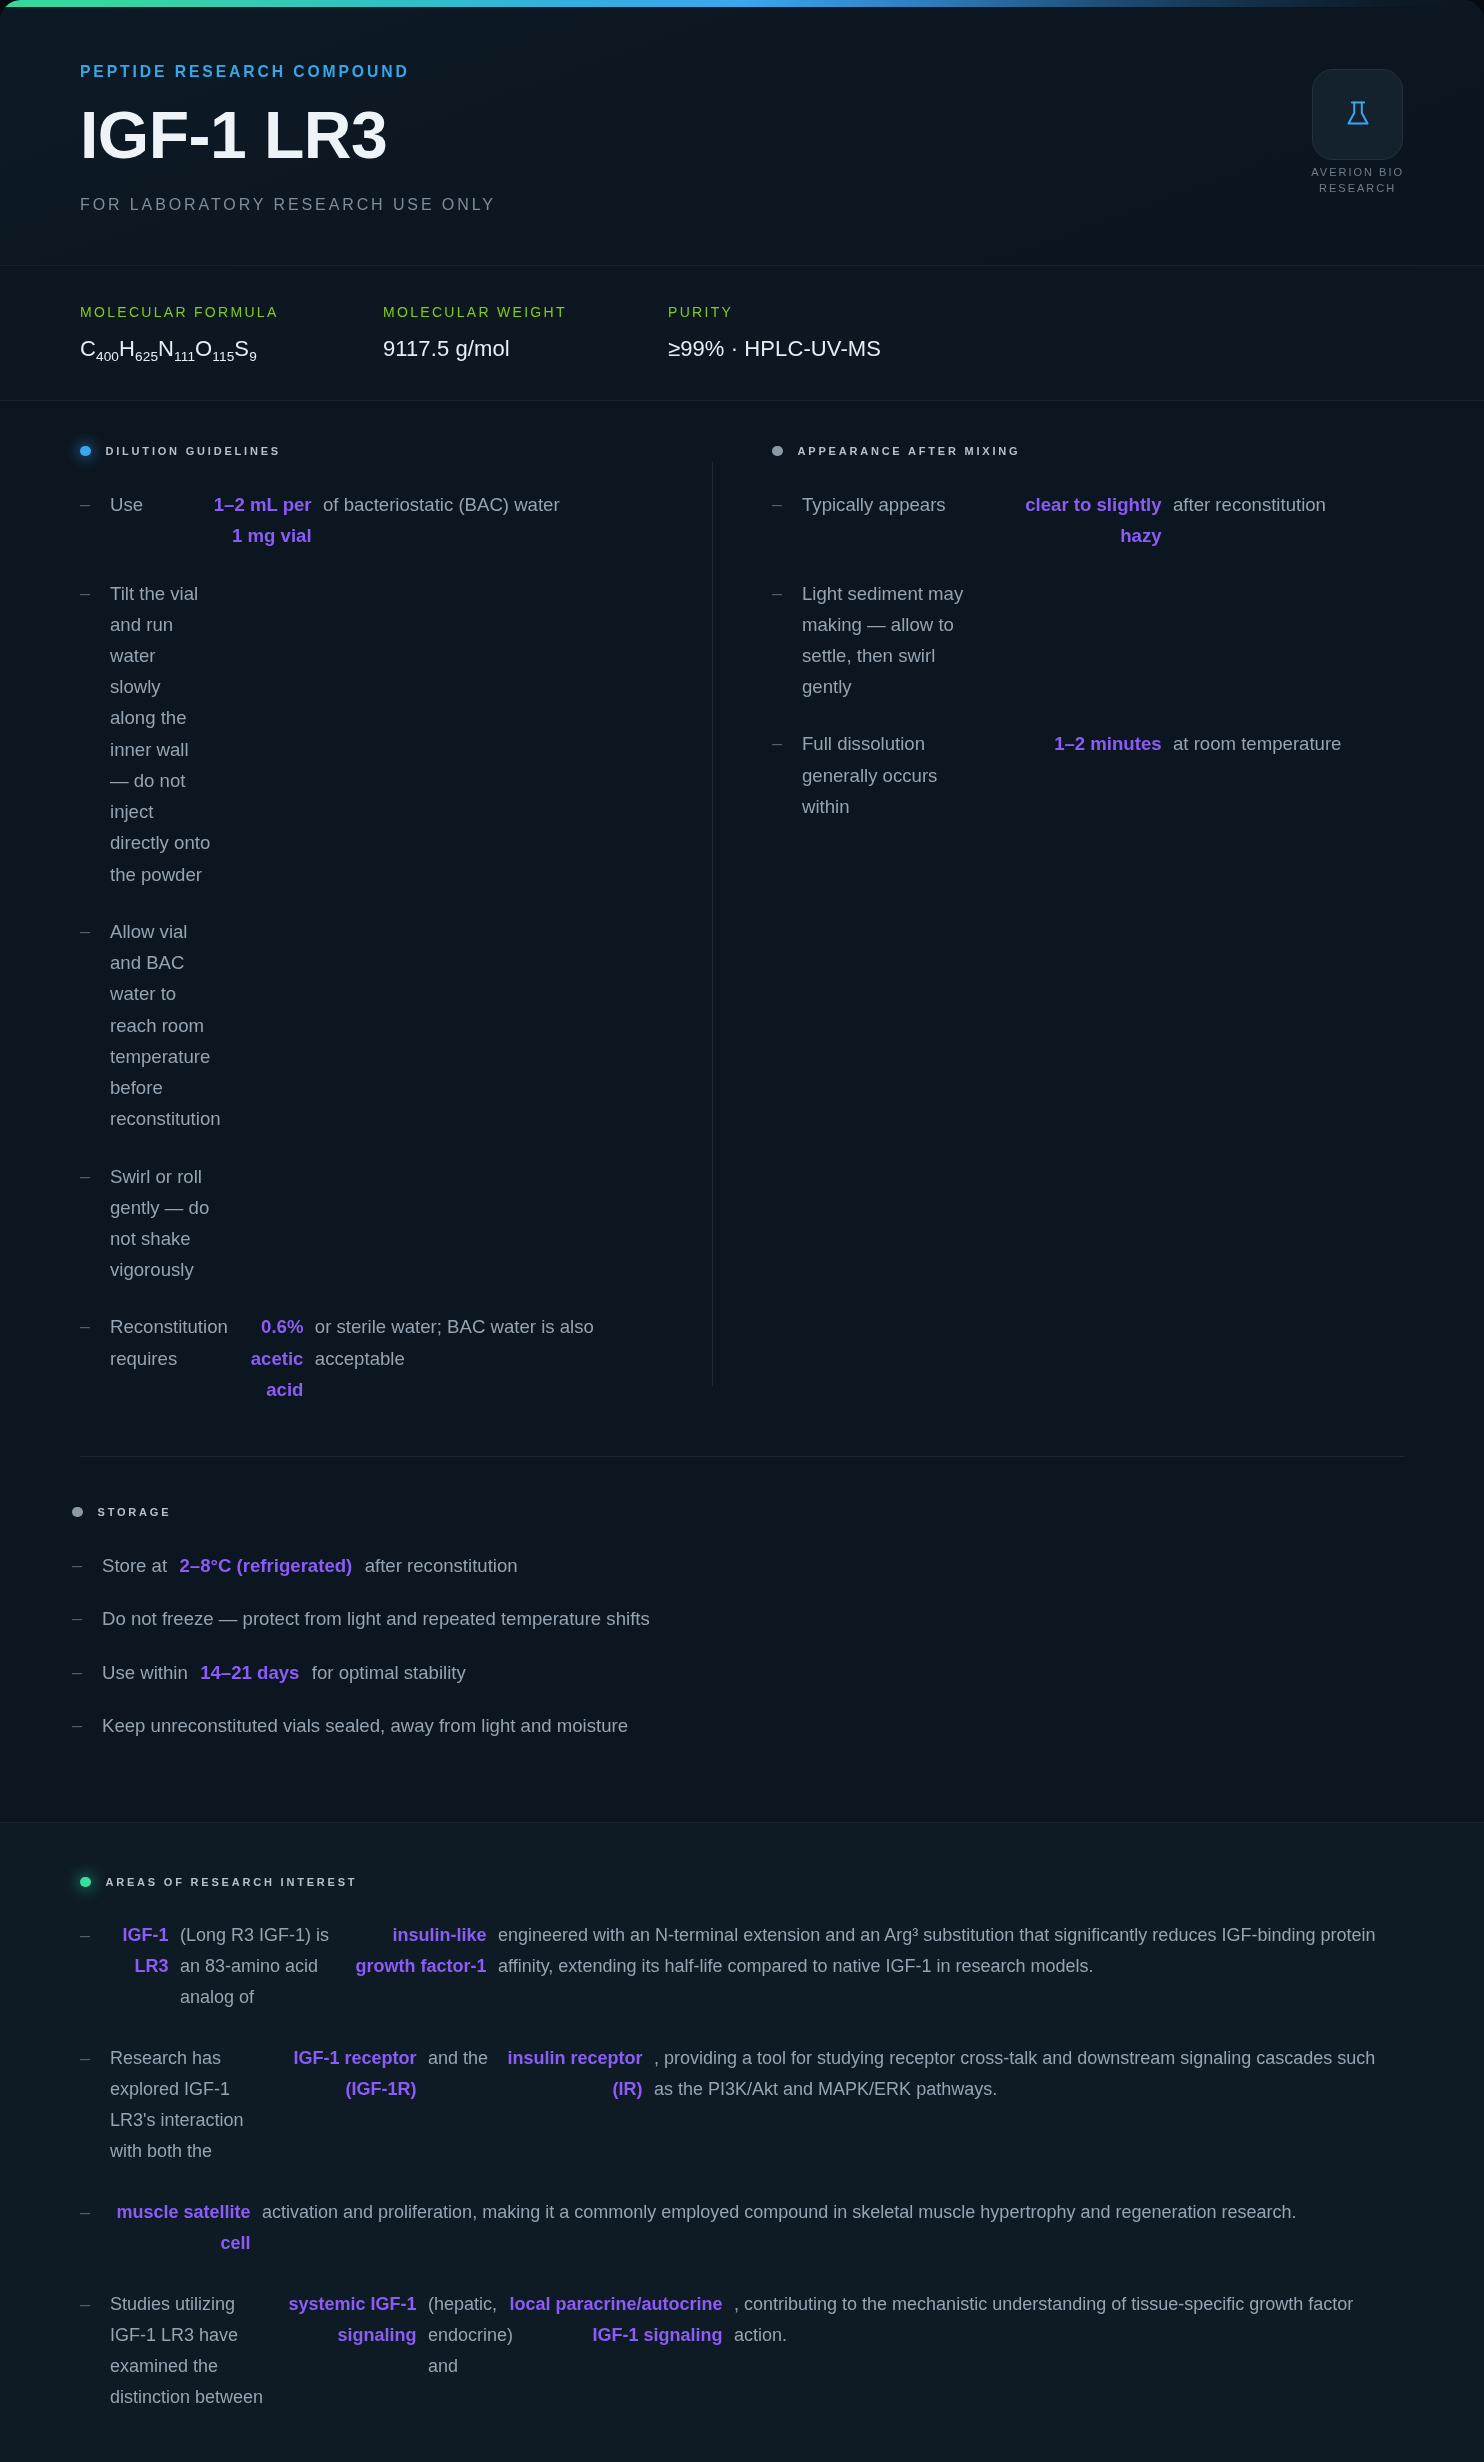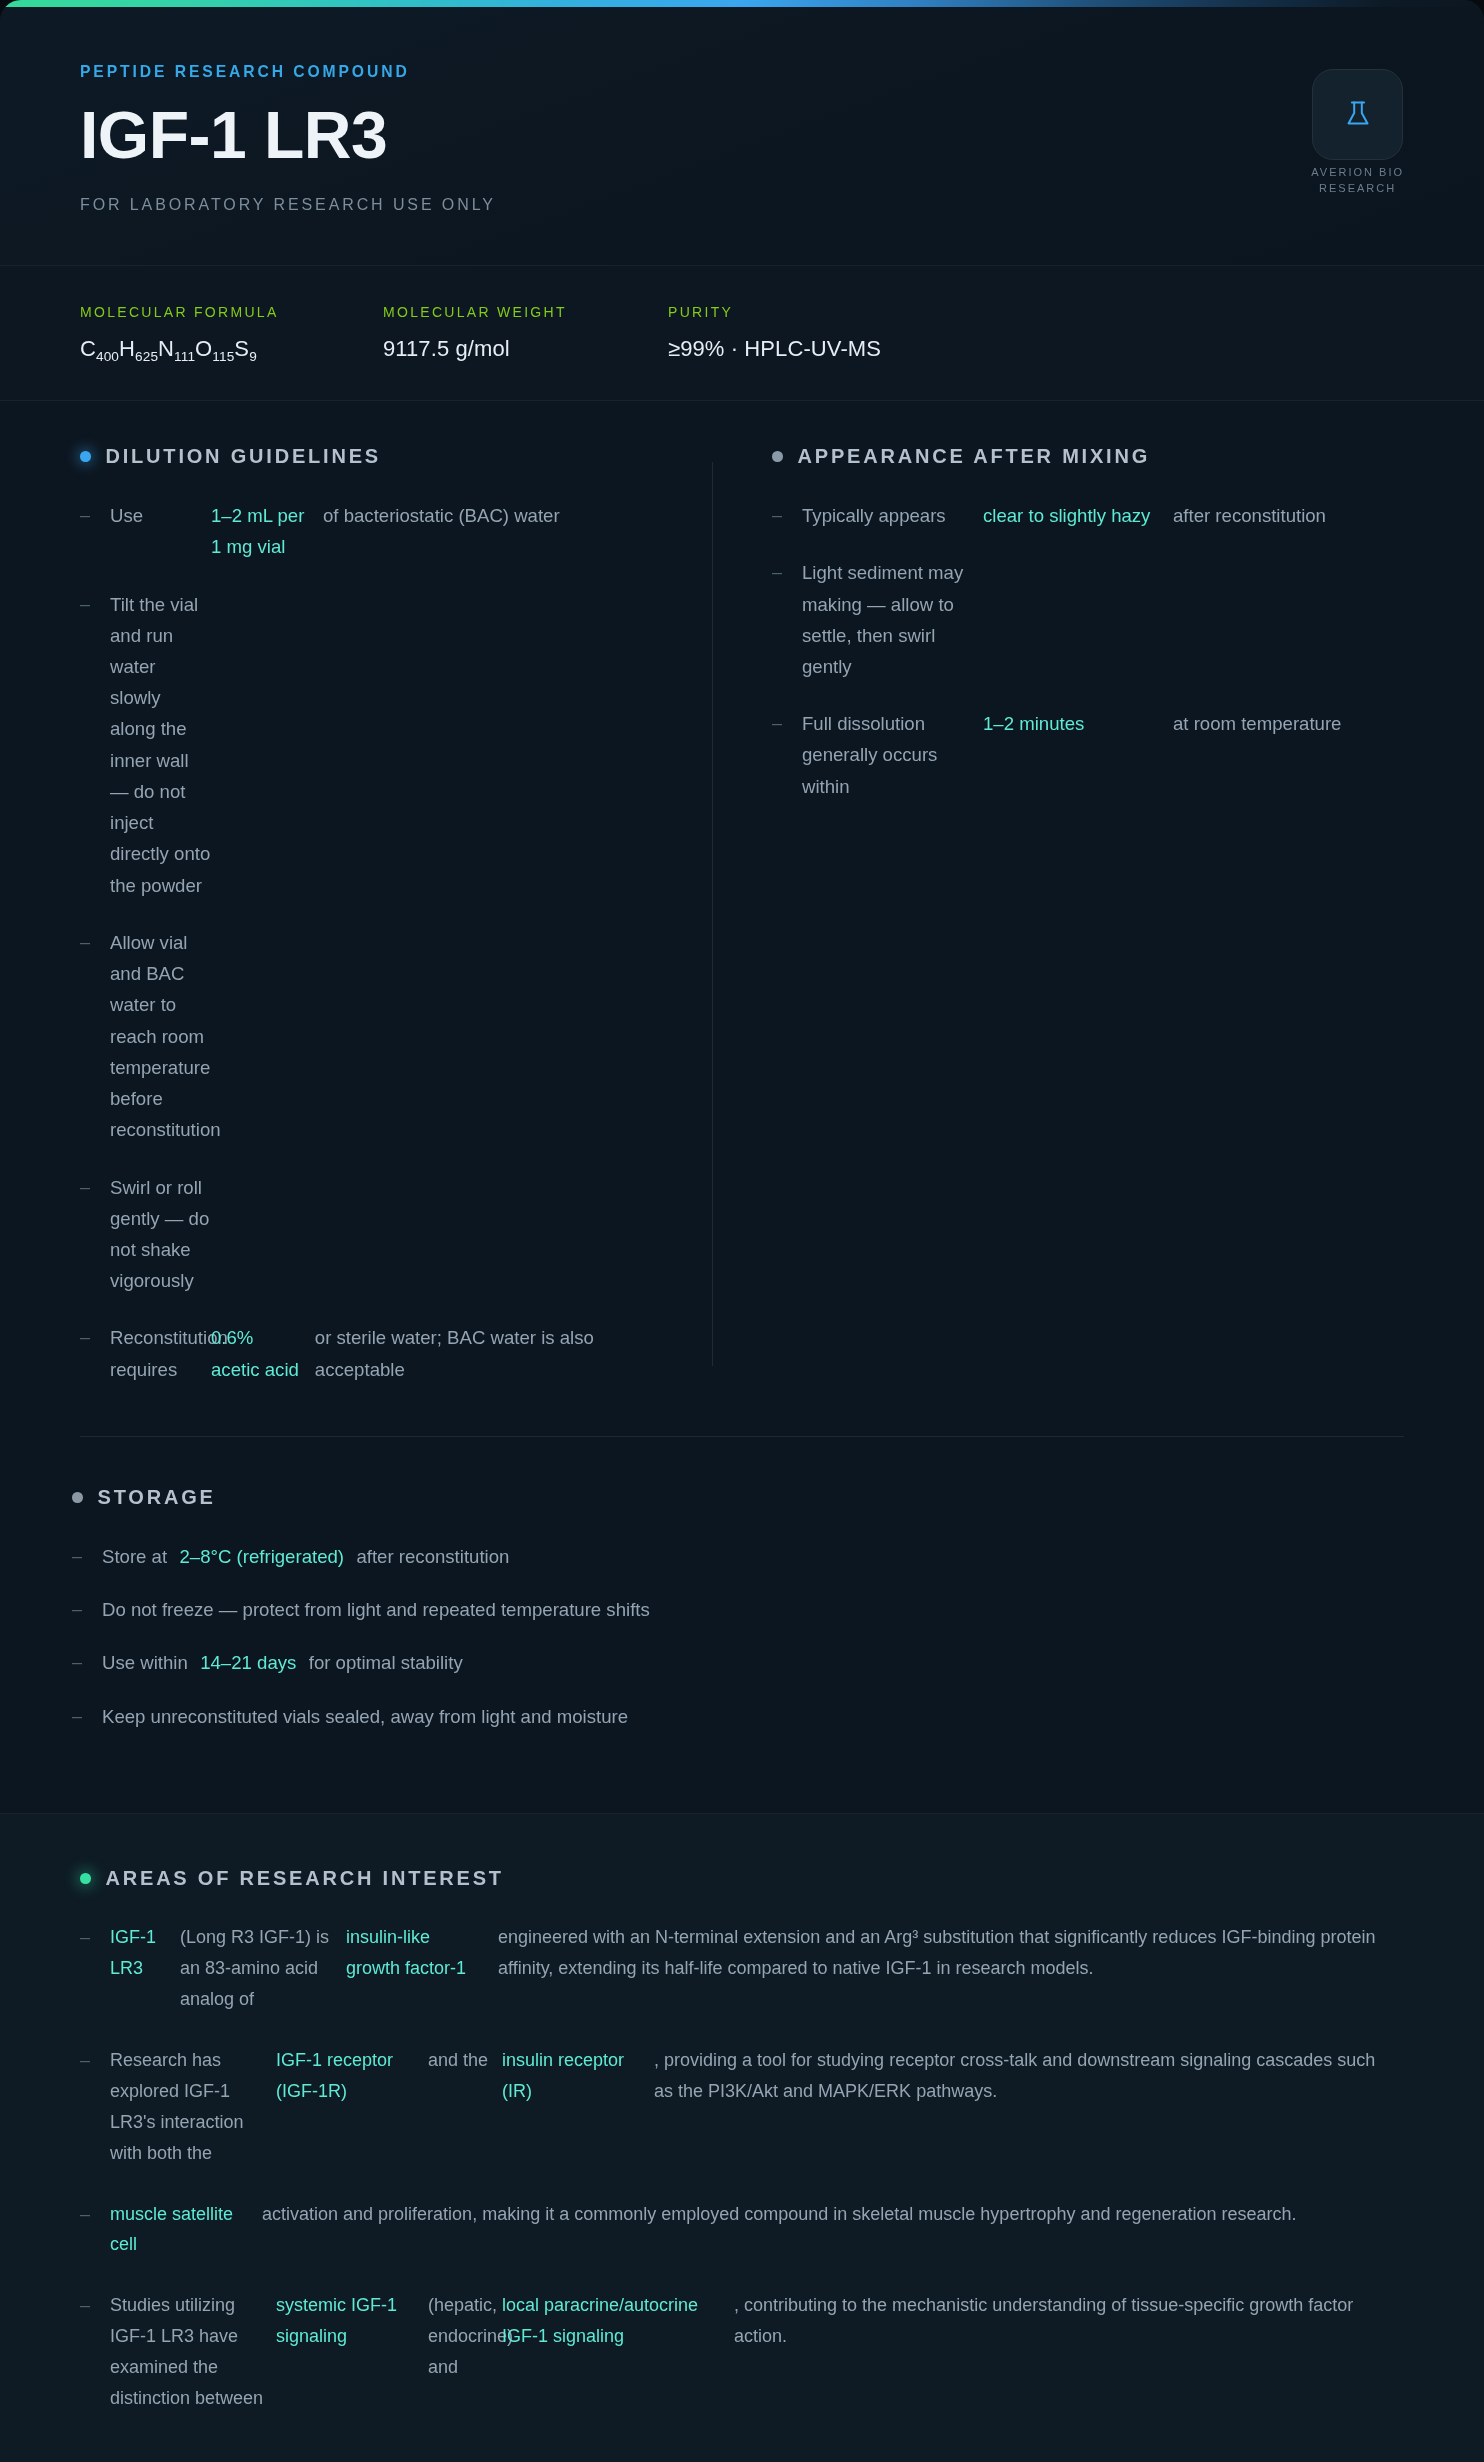--- a/index.html
+++ b/index.html
@@ -107,21 +107,21 @@
     display: flex;
     align-items: center;
     gap: 15px;
     margin-bottom: 32px;
   }
   .dot { width: 10.5px; height: 10.5px; border-radius: 50%; flex: 0 0 auto; }
   .dot.blue  { background: #3aa6ef; box-shadow: 0 0 12.4px 2.9px rgba(58,166,239,.42); }
   .dot.grey  { background: #8b99a6; }
   .dot.green { background: #35e0a1; box-shadow: 0 0 13.3px 3.8px rgba(53,224,161,.34); }
   .sec-title {
-    font-size: 20px;
+    font-size: 11px;
     font-weight: 700;
     letter-spacing: 2.8px;
     color: #b4c1cd;
     text-transform: uppercase;
   }
 
   
   .bullets { }
   .row {
     display: flex;
@@ -137,21 +137,21 @@
     line-height: 1.68;
   }
   .seg-wrap {
     display: flex;
     align-items: flex-start;
     flex-wrap: nowrap;
     font-size: 18.6px;
     line-height: 1.68;
   }
   .seg { color: #94a4b2; padding-right: 11.4px; }
-  .seg.em { color: #5eead4; font-weight: 400; }
+  .seg.em { color: #8b5cf6; font-weight: 700; text-align: right; }
   .seg.free { padding-right: 0; }
 
   
   .two-col {
     display: flex;
     padding: 44px 80px 0 80px;
   }
   .col-left  { width: 632px; padding-right: 42px; }
   .col-div   { width: 1px; background: #1d2b38; margin: 17px 0 19px 0; flex: 0 0 auto; }
   .col-right { flex: 1; padding-left: 59px; }

